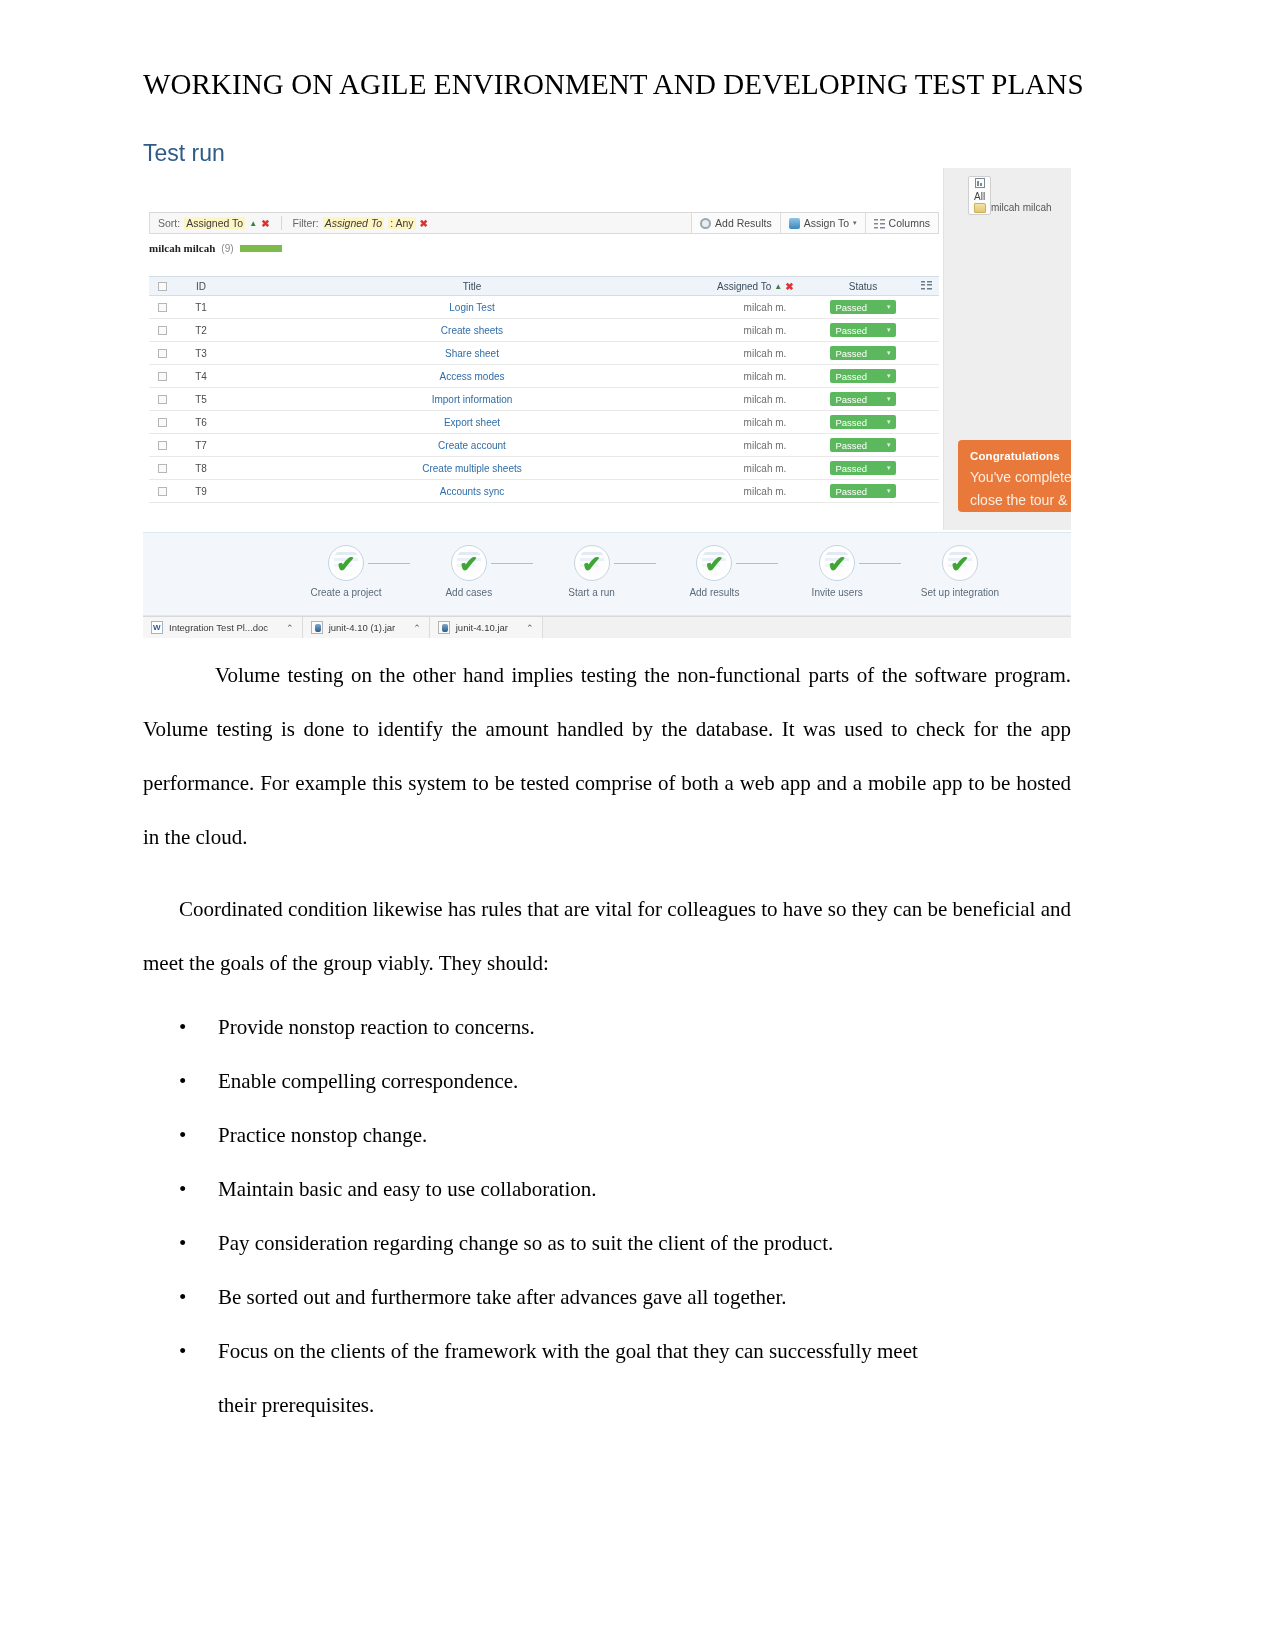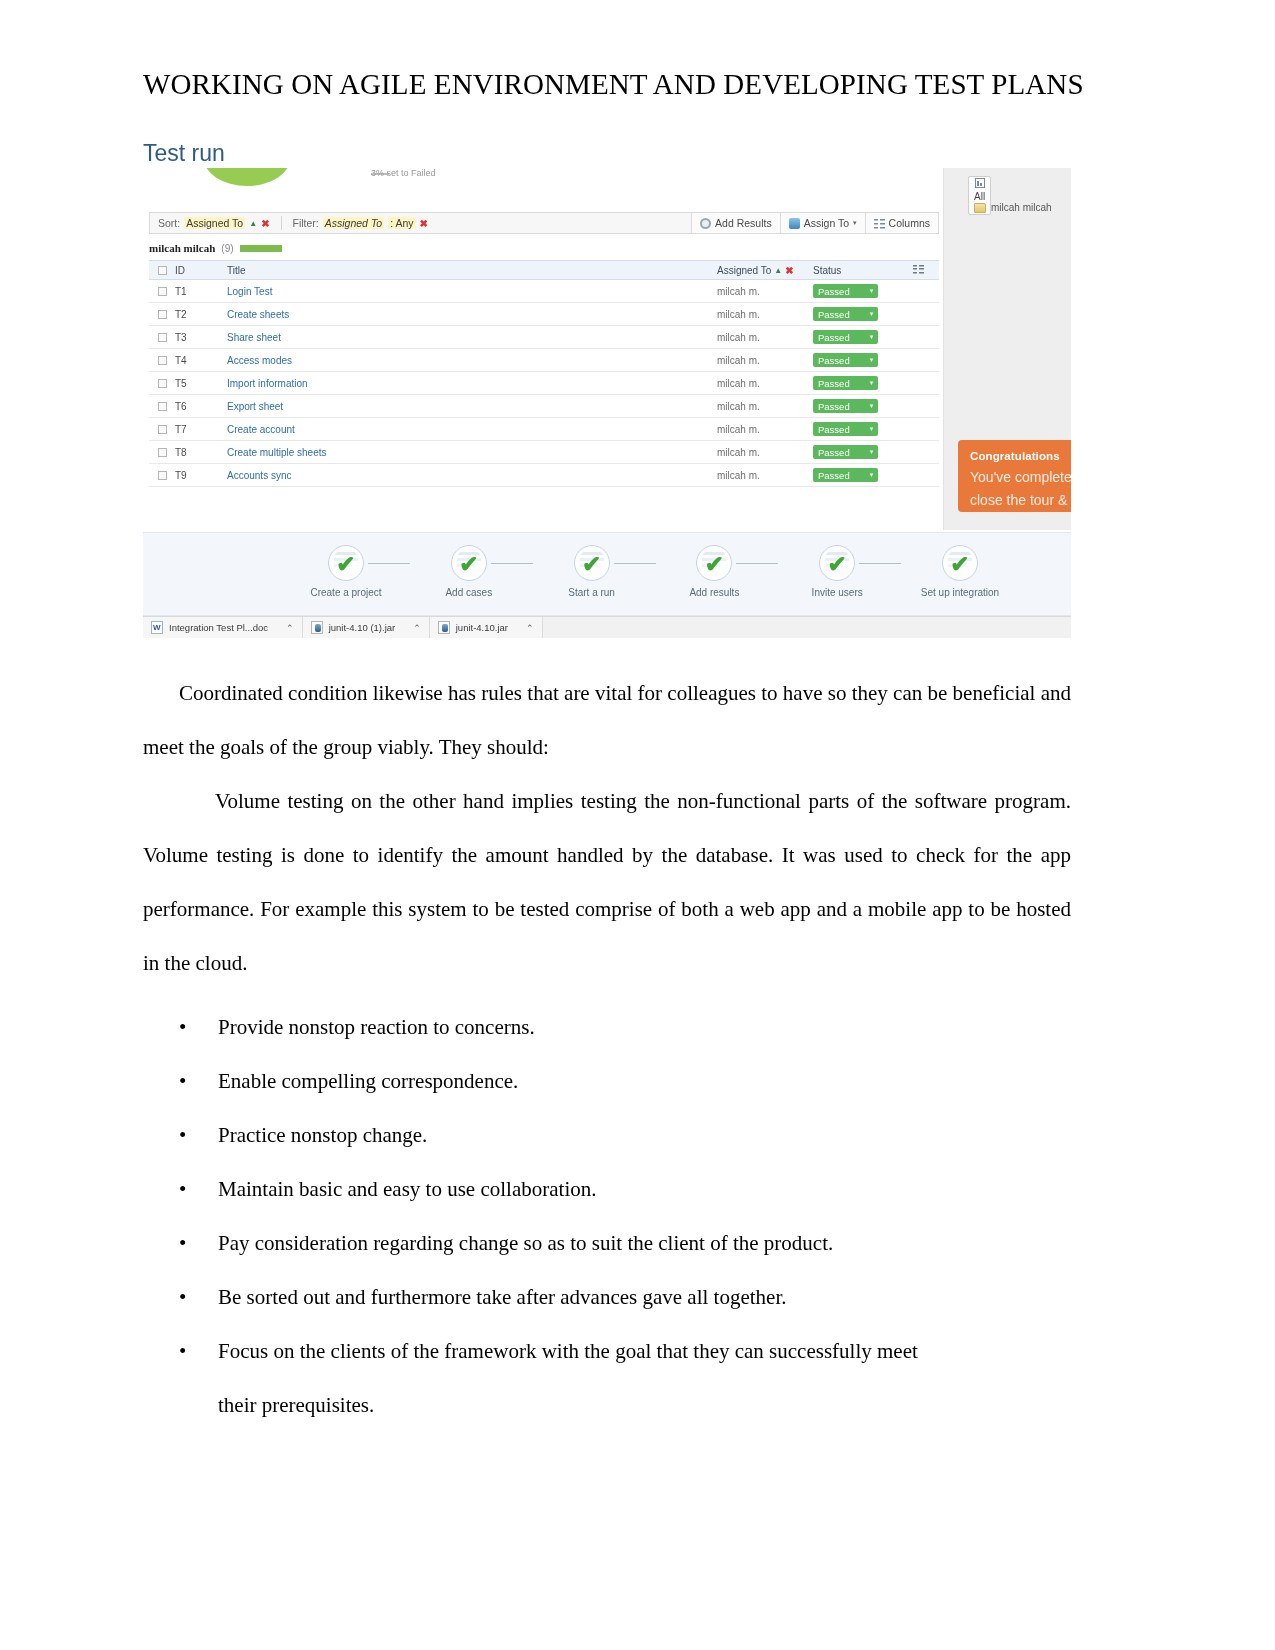--- a/index.html
+++ b/index.html
@@ -136,21 +136,21 @@
   .group-row {
     position:absolute; left:6px; top:74px;
     display:flex; align-items:center; gap:6px;
     font-size:11px;
   }
   .group-name { font-weight:bold; color:#222; font-family:"Liberation Serif", serif; }
   .group-count { color:#888; font-size:10px; }
   .group-bar { width:42px; height:7px; background:#7fba4c; }
 
   
-  .tbl { position:absolute; left:6px; top:92px; width:790px; }
+  .tbl { position:absolute; left:6px; top:108px; width:790px;text-align:center; }
   .tbl-head {
     display:flex; align-items:center;
     height:20px;
     background:#eef4fa;
     border-top:1px solid #d4dde6;
     border-bottom:1px solid #d4dde6;
     font-size:10px; color:#3c4d5c;
   }
   .tbl-row {
     display:flex; align-items:center;
@@ -392,25 +392,20 @@
 <body>
 
 <div class="page">
 
   <div class="doc-header">WORKING ON AGILE ENVIRONMENT AND DEVELOPING TEST PLANS</div>
 
   <div class="section-title">Test run</div>
 
   <div class="shot">
 
-    <div class="shot-topbar">
-      <div class="donut-sliver"></div>
-      <div class="legend-dash"></div>
-      <div class="legend-sliver">3% set to Failed</div>
-    </div>
 
     <div class="toolbar">
       <div class="tb-left">
         <span class="tb-label">Sort:</span>
         <span class="tb-val">Assigned To</span>
         <span class="sort-asc">▲</span>
         <span class="x-red">✖</span>
         <span class="tb-div"></span>
         <span class="tb-label">Filter:</span>
         <span class="tb-val em">Assigned To</span>
@@ -687,22 +682,22 @@
       <div class="dl-item">
         <span class="ic-jar"></span>
         <span>junit-4.10.jar</span>
         <span class="chev">⌃</span>
       </div>
     </div>
 
   </div>
 
   <div class="body-text">
+    <p class="para p1">Volume testing on the other hand implies testing the non-functional parts of the software program. Volume testing is done to identify the amount handled by the database. It was used to check for the app performance. For example this system  to be tested comprise of both a web app and a mobile app to be hosted in the cloud.</p>
     <p class="para p2">Coordinated condition likewise has rules that are vital for colleagues to have so they can be beneficial and meet the goals of the group viably. They should:</p>
-    <p class="para p1">Volume testing on the other hand implies testing the non-functional parts of the software program. Volume testing is done to identify the amount handled by the database. It was used to check for the app performance. For example this system  to be tested comprise of both a web app and a mobile app to be hosted in the cloud.</p>
   </div>
 
   <div class="bullets">
     <div class="bullet">
       <span class="dot">•</span>
       <span class="txt">Provide nonstop reaction to concerns.</span>
     </div>
     <div class="bullet">
       <span class="dot">•</span>
       <span class="txt">Enable compelling correspondence.</span>

